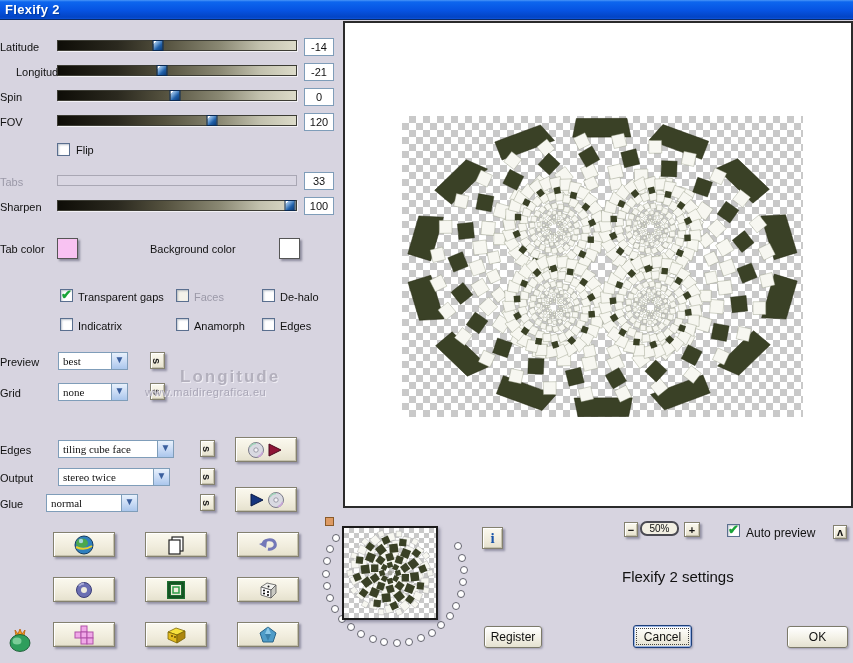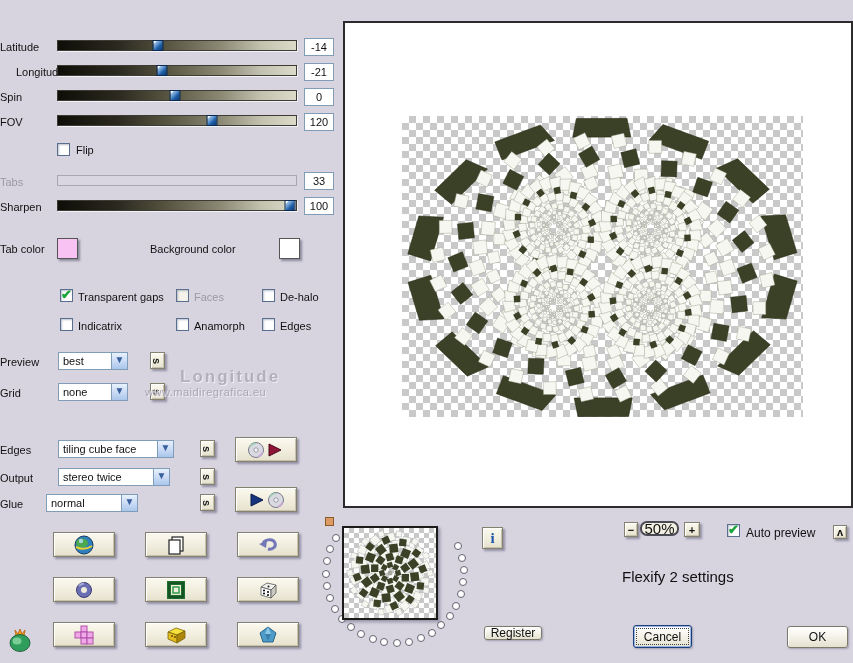--- a/index.html
+++ b/index.html
@@ -51,21 +51,21 @@
     width:13px; height:13px; background:#fff; border:1px solid #5a6f8f;
     box-shadow:inset 1px 1px 2px rgba(60,80,110,.35); position:absolute;
   }
   .cb .check { position:absolute; left:0px; top:-3px; color:#18a438; font-size:13px; font-weight:bold; }
 
   
   .swatch { width:21px; height:21px; border:1px solid #555; box-shadow:2px 2px 2px rgba(90,90,110,.6); }
 
   
   .combo { height:18px; background:#fff; border:1px solid #7f9db9; display:flex; }
-  .combo .val { flex:1; padding:2px 0 0 4px; overflow:hidden; white-space:nowrap; }
+  .combo .val { flex:1; padding:2px 0 0 4px; overflow:hidden; white-space:nowrap;font-family:Liberation Serif, serif; }
   .combo .arrowbtn {
     width:16px; height:16px; border-left:1px solid #7f9db9;
     background:linear-gradient(180deg,#e8f1fc 0%,#cbdcf5 50%,#aac6ec 100%);
     text-align:center; line-height:14px; color:#3a5f9e; font-size:10px;
   }
 
   
   .bbtn {
     background:linear-gradient(180deg,#fbf9ef 0%,#f0ecdc 60%,#e5e1cd 100%);
     border:1px solid #84816f;
@@ -100,28 +100,31 @@
 
   .thumbbox { left:342px; top:526px; width:96px; height:94px; border:2px solid #1b1b1b; box-shadow:2px 2px 3px rgba(80,80,105,.5); }
 
   .dot { position:absolute; width:8px; height:8px; border-radius:50%; background:#fff; border:1.5px solid #63636e; }
 
   .watermark1 { font-size:17px; font-weight:bold; color:#b3b0bd; letter-spacing:2px;
     text-shadow:1px 1px 0 #efedf4; }
   .watermark2 { font-size:11px; color:#a9a6b6; text-shadow:1px 1px 0 #efedf4; letter-spacing:0.5px; }
 
   .zoomdisp { width:39px; height:15px; border:2px solid #4a4a52; border-radius:7px;
-    background:#f2efe3; text-align:center; line-height:11px; font-size:15px; }
+    background:#f2efe3; text-align:center; line-height:11px; font-size:10px; }
   .smallbtn { width:14px; height:15px; font-size:11px; font-weight:bold; }
 </style>
 </head>
 <body>
 
 <div class="app">
 
+  <div class="abs titlebar">
+    <span class="title">Flexify 2</span>
+  </div>
 
   <div class="abs rlabel" style="left:0;top:41px">Latitude</div>
   <div class="abs track" style="left:57px;top:40px">
     <div class="thumb" style="left:42%"></div>
   </div>
   <div class="abs valuebox" style="left:304px;top:38px">-14</div>
 
   <div class="abs rlabel" style="left:16px;top:66px">Longitude</div>
   <div class="abs track" style="left:57px;top:65px">
     <div class="thumb" style="left:43.5%"></div>
@@ -1188,17 +1191,17 @@
     <span class="check">✔</span>
   </div>
   <div class="abs" style="left:746px;top:526px;font-size:12px">Auto preview</div>
 
   <div class="abs bbtn smallbtn" style="left:833px;top:525px;height:14px">
       <span>ʌ</span>
     </div>
 
   <div class="abs" style="left:622px;top:568px;font-size:15px">Flexify 2 settings</div>
 
-  <div class="abs xpbtn" style="left:484px;top:626px;width:58px;height:14px">Register</div>
+  <div class="abs xpbtn" style="left:484px;top:626px;width:58px;height:22px">Register</div>
   <div class="abs xpbtn focus" style="left:633px;top:625px;width:59px;height:23px">Cancel</div>
   <div class="abs xpbtn" style="left:787px;top:626px;width:61px;height:22px">OK</div>
 
 </div>
 
 </body></html>

